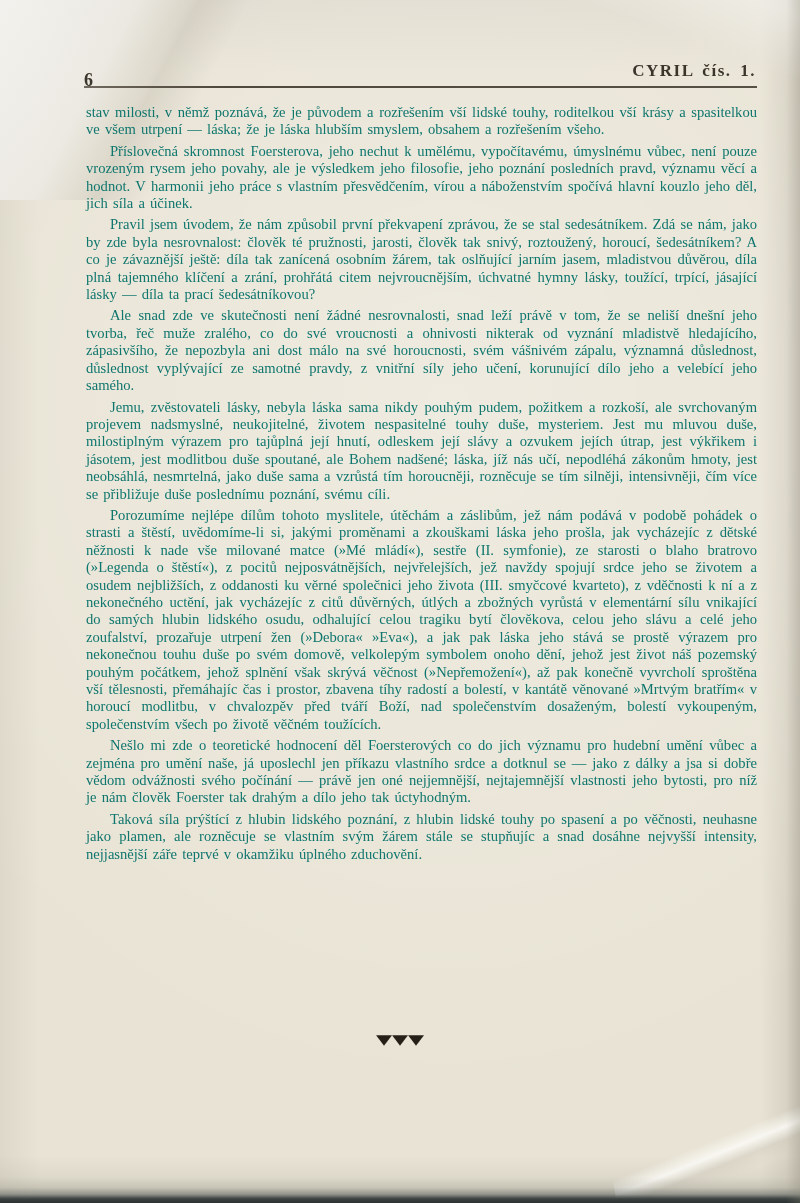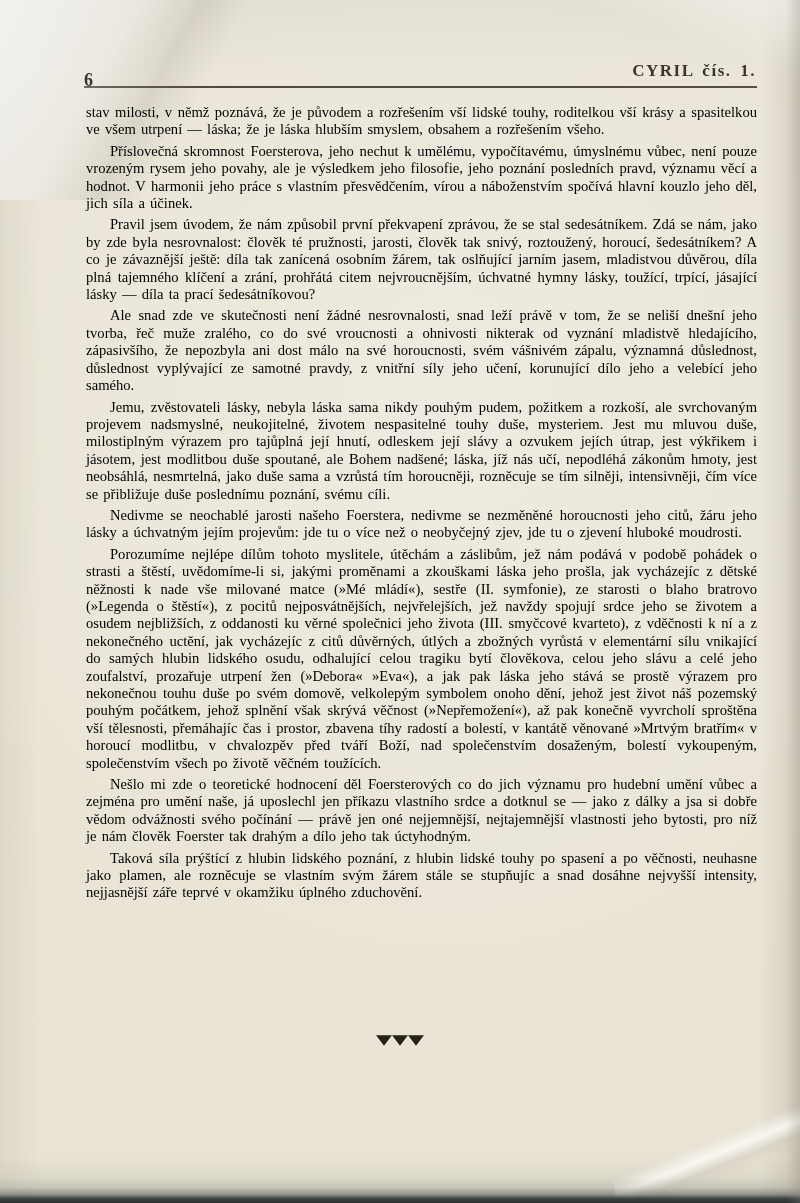--- a/index.html
+++ b/index.html
@@ -52,21 +52,21 @@
     position:absolute;right:44px;top:61px;
     font-size:17px;font-weight:bold;color:#3a342a;letter-spacing:1.5px;word-spacing:3px;
   }
   .header-rule{
     position:absolute;left:84px;top:86px;width:673px;height:2px;
     background:linear-gradient(90deg, rgba(70,63,52,0.75), rgba(70,63,52,0.95) 20%, rgba(70,63,52,0.9));
   }
   
   .article{
     position:absolute;left:86px;top:104px;width:671px;
-    color:#000000;
+    color:#0f766e;
   }
   .article p{
     margin:0 0 4px 0;
     font-size:14.6px;line-height:17.4px;
     text-align:justify;text-indent:24px;
     word-spacing:1.5px;
   }
   .article p.no-indent{text-indent:0;}
   
   .ornament{
@@ -89,21 +89,20 @@
   <div class="header-num">6</div>
   <div class="header-journal">CYRIL čís. 1.</div>
   <div class="header-rule"></div>
 
   <div class="article">
     <p class="no-indent">stav milosti, v němž poznává, že je původem a rozřešením vší lidské touhy, roditelkou vší krásy a spasitelkou ve všem utrpení — láska; že je láska hlubším smyslem, obsahem a rozřešením všeho.</p>
     <p>Příslovečná skromnost Foersterova, jeho nechut k umělému, vypočítavému, úmyslnému vůbec, není pouze vrozeným rysem jeho povahy, ale je výsledkem jeho filosofie, jeho poznání posledních pravd, významu věcí a hodnot. V harmonii jeho práce s vlastním přesvědčením, vírou a náboženstvím spočívá hlavní kouzlo jeho děl, jich síla a účinek.</p>
     <p>Pravil jsem úvodem, že nám způsobil první překvapení zprávou, že se stal sedesátníkem. Zdá se nám, jako by zde byla nesrovnalost: člověk té pružnosti, jarosti, člověk tak snivý, roztoužený, horoucí, šedesátníkem? A co je závaznější ještě: díla tak zanícená osobním žárem, tak oslňující jarním jasem, mladistvou důvěrou, díla plná tajemného klíčení a zrání, prohřátá citem nejvroucnějším, úchvatné hymny lásky, toužící, trpící, jásající lásky — díla ta prací šedesátníkovou?</p>
     <p>Ale snad zde ve skutečnosti není žádné nesrovnalosti, snad leží právě v tom, že se neliší dnešní jeho tvorba, řeč muže zralého, co do své vroucnosti a ohnivosti nikterak od vyznání mladistvě hledajícího, zápasivšího, že nepozbyla ani dost málo na své horoucnosti, svém vášnivém zápalu, významná důslednost, důslednost vyplývající ze samotné pravdy, z vnitřní síly jeho učení, korunující dílo jeho a velebící jeho samého.</p>
     <p>Jemu, zvěstovateli lásky, nebyla láska sama nikdy pouhým pudem, požitkem a rozkoší, ale svrchovaným projevem nadsmyslné, neukojitelné, životem nespasitelné touhy duše, mysteriem. Jest mu mluvou duše, milostiplným výrazem pro tajůplná její hnutí, odleskem její slávy a ozvukem jejích útrap, jest výkřikem i jásotem, jest modlitbou duše spoutané, ale Bohem nadšené; láska, jíž nás učí, nepodléhá zákonům hmoty, jest neobsáhlá, nesmrtelná, jako duše sama a vzrůstá tím horoucněji, rozněcuje se tím silněji, intensivněji, čím více se přibližuje duše poslednímu poznání, svému cíli.</p>
-    <p>Nedivme se neochablé jarosti našeho Foerstera, nedivme se nezměněné horoucnosti jeho citů, žáru jeho lásky a úchvatným jejím projevům: jde tu o více než o neobyčejný zjev, jde tu o zjevení hluboké moudrosti.</p>
     <p>Porozumíme nejlépe dílům tohoto myslitele, útěchám a záslibům, jež nám podává v podobě pohádek o strasti a štěstí, uvědomíme-li si, jakými proměnami a zkouškami láska jeho prošla, jak vycházejíc z dětské něžnosti k nade vše milované matce (»Mé mládí«), sestře (II. symfonie), ze starosti o blaho bratrovo (»Legenda o štěstí«), z pocitů nejposvátnějších, nejvřelejších, jež navždy spojují srdce jeho se životem a osudem nejbližších, z oddanosti ku věrné společnici jeho života (III. smyčcové kvarteto), z vděčnosti k ní a z nekonečného uctění, jak vycházejíc z citů důvěrných, útlých a zbožných vyrůstá v elementární sílu vnikající do samých hlubin lidského osudu, odhalující celou tragiku bytí člověkova, celou jeho slávu a celé jeho zoufalství, prozařuje utrpení žen (»Debora« »Eva«), a jak pak láska jeho stává se prostě výrazem pro nekonečnou touhu duše po svém domově, velkolepým symbolem onoho dění, jehož jest život náš pozemský pouhým počátkem, jehož splnění však skrývá věčnost (»Nepřemožení«), až pak konečně vyvrcholí sproštěna vší tělesnosti, přemáhajíc čas i prostor, zbavena tíhy radostí a bolestí, v kantátě věnované »Mrtvým bratřím« v horoucí modlitbu, v chvalozpěv před tváří Boží, nad společenstvím dosaženým, bolestí vykoupeným, společenstvím všech po životě věčném toužících.</p>
     <p>Nešlo mi zde o teoretické hodnocení děl Foersterových co do jich významu pro hudební umění vůbec a zejména pro umění naše, já uposlechl jen příkazu vlastního srdce a dotknul se — jako z dálky a jsa si dobře vědom odvážnosti svého počínání — právě jen oné nejjemnější, nejtajemnější vlastnosti jeho bytosti, pro níž je nám člověk Foerster tak drahým a dílo jeho tak úctyhodným.</p>
     <p>Taková síla prýštící z hlubin lidského poznání, z hlubin lidské touhy po spasení a po věčnosti, neuhasne jako plamen, ale rozněcuje se vlastním svým žárem stále se stupňujíc a snad dosáhne nejvyšší intensity, nejjasnější záře teprvé v okamžiku úplného zduchovění.</p>
   </div>
 
   <div class="ornament">▼▼▼</div>
 
   <div class="bottom-right-crease"></div>
   <div class="bottom-edge-shadow"></div>
   <div class="right-edge-shadow"></div>

